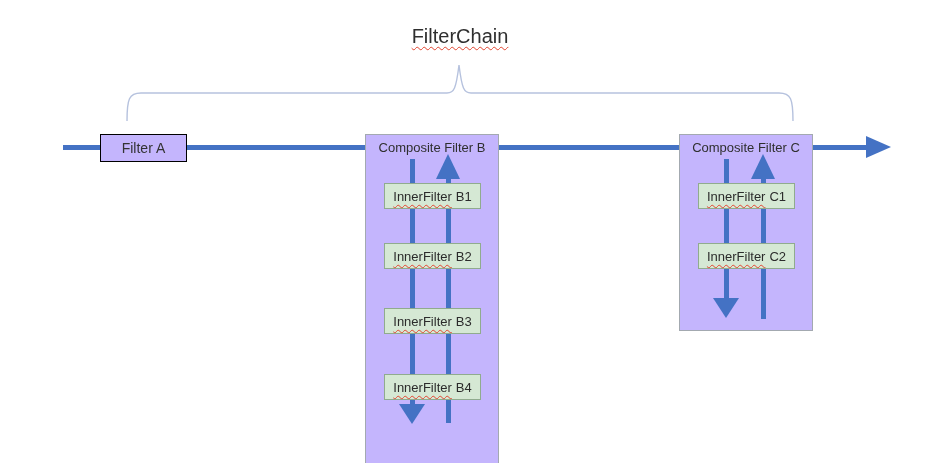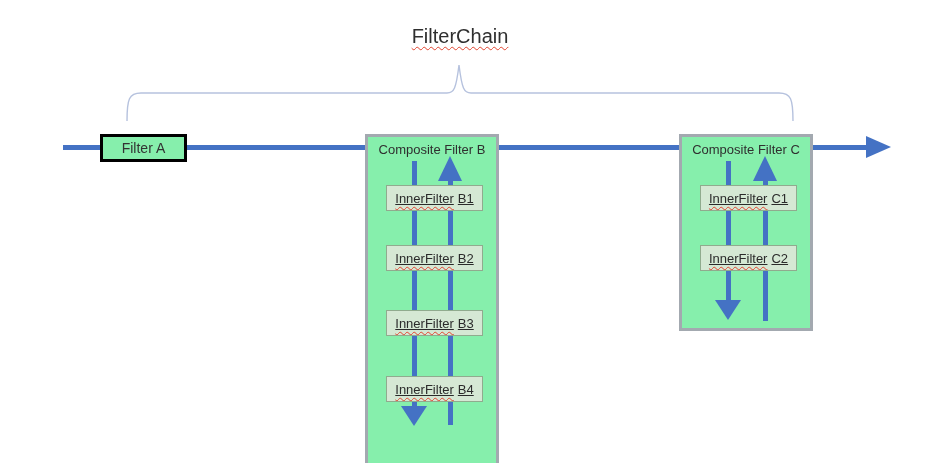--- a/index.html
+++ b/index.html
@@ -58,22 +58,22 @@
     width: 0; height: 0;
     border-top: 11px solid transparent;
     border-bottom: 11px solid transparent;
     border-left: 25px solid #4472c4;
     z-index: 1;
   }
 
   
   .node-box {
     position: absolute;
-    background: #86efac;
-    border: 3px solid #000000;
+    background: #c4b5fd;
+    border: 1px solid #000000;
     z-index: 2;
   }
   .filter-a {
     left: 100px; top: 134px;
     width: 87px; height: 28px;
     display: flex; align-items: center; justify-content: center;
     font-size: 14px;
   }
   .composite-b { left: 365px; top: 134px; width: 134px; height: 364px; border-color: #a3a9b0; }
   .composite-c { left: 679px; top: 134px; width: 134px; height: 197px; border-color: #a3a9b0; padding-left: 24px; }
@@ -127,21 +127,20 @@
     position: absolute;
     left: 18px;
     width: 97px; height: 26px;
     background: #d5e8d4;
     border: 1px solid #90ab8e;
     display: flex; align-items: center; justify-content: center;
     font-size: 13px;
     color: #2b2b2b;
     z-index: 2;
     white-space: nowrap;
-    text-decoration: underline;
   }
   .inner-box .missp { margin-right: 4px; }
   .ib-1 { top: 48px; }
   .ib-2 { top: 108px; }
   .ib-3 { top: 173px; }
   .ib-4 { top: 239px; }
 
   
   .watermark {
     position: absolute;

